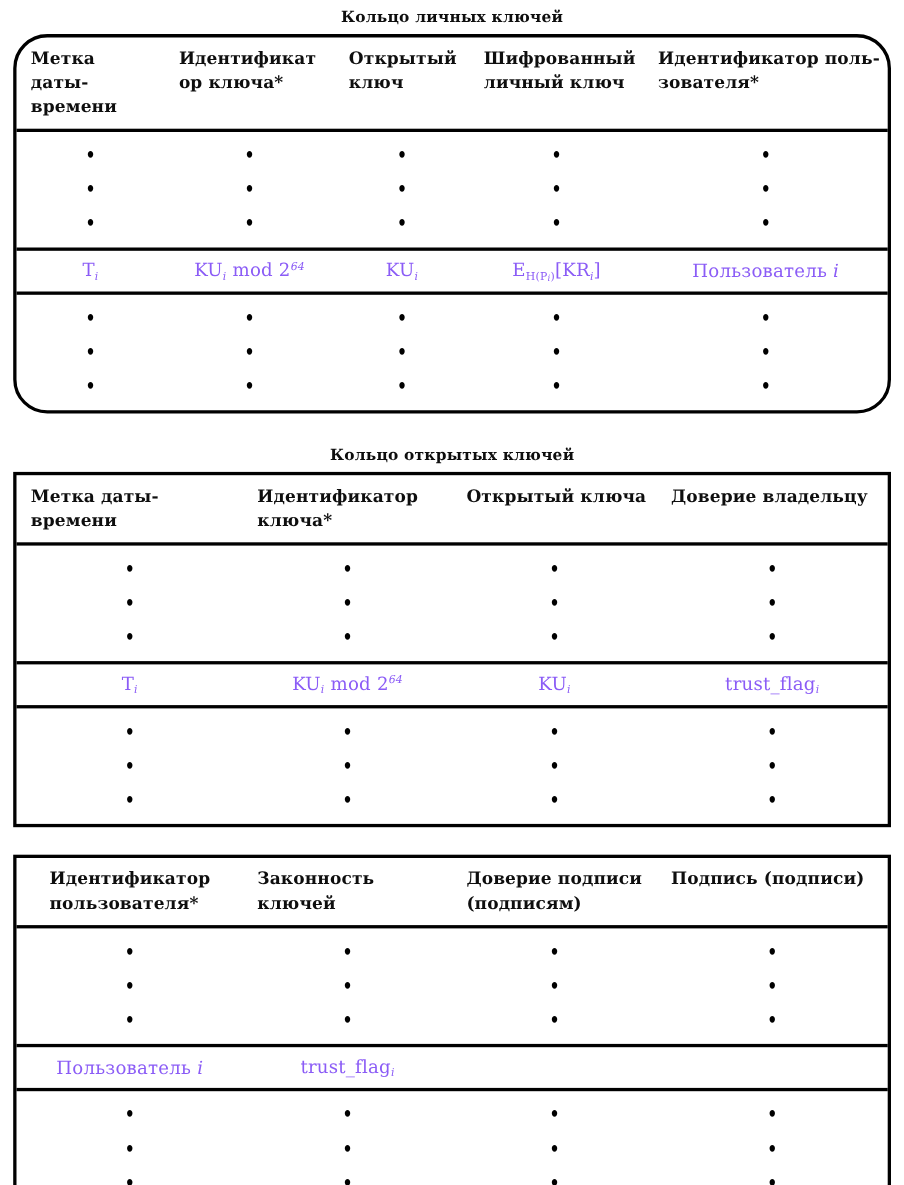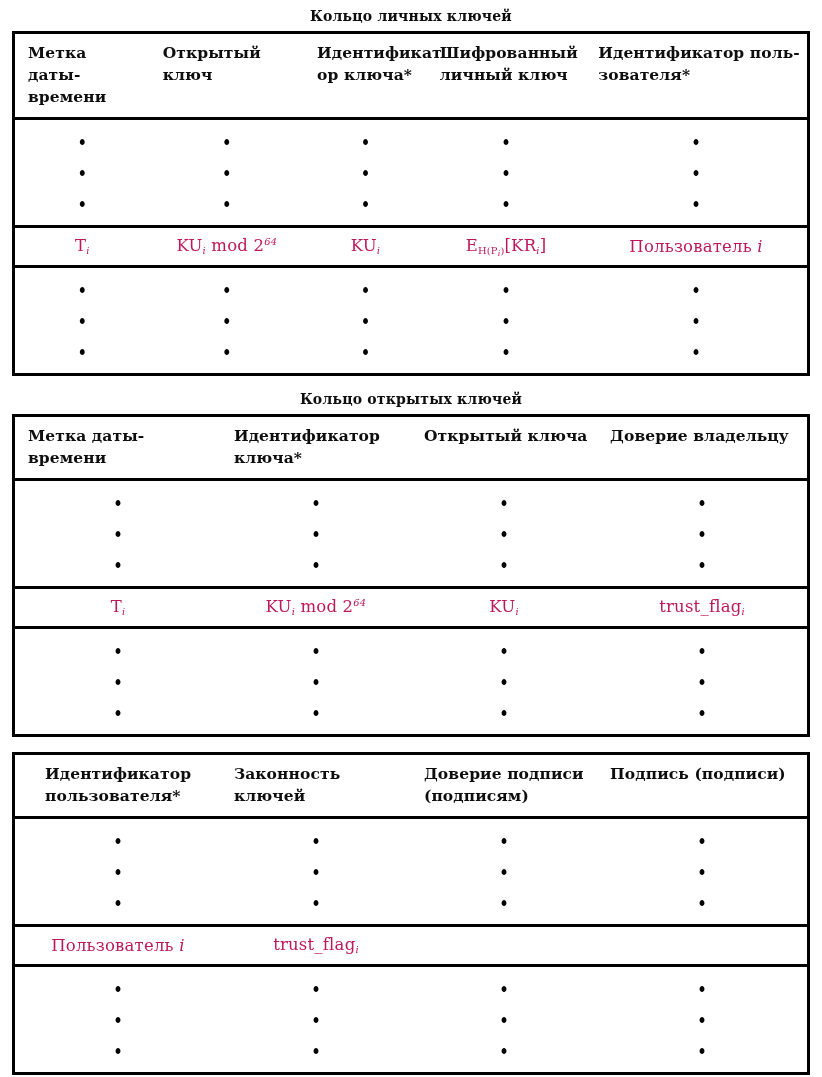--- a/index.html
+++ b/index.html
@@ -18,21 +18,21 @@
     font-size: 14px;
     letter-spacing: 0.2px;
     margin-bottom: 7px;
     color: #0e0e0e;
   }
 
   .ring-table {
     border: 3px solid #000;
     background: #fff;
   }
-  .gap-after { margin-bottom: 15px; }
+  .gap-after { margin-bottom: 25px; }
 
   .section + .section { border-top: 3px solid #000; }
 
   .grid-t1 { display: grid; grid-template-columns: 17% 19.5% 15.5% 20% 28%; }
   .grid-t2 { display: grid; grid-template-columns: 26% 24% 23.5% 26.5%; }
 
   .header-row { padding: 8px 0 9px 0; min-height: 55px; align-items: start; }
   .hcell {
     font-weight: 700;
     font-size: 15.5px;
@@ -53,40 +53,40 @@
     font-size: 17px;
     color: #000;
     transform: scaleY(1.25);
   }
 
   .data-row { align-items: center; min-height: 40px; padding: 7px 0; }
   .dcell {
     text-align: center;
     font-size: 16.5px;
     letter-spacing: 0.2px;
-    color: #be185d;
+    color: #8b5cf6;
     white-space: nowrap;
   }
   .seg-sub  { font-size: 60%; vertical-align: -0.35em; }
   .seg-subi { font-size: 60%; vertical-align: -0.35em; font-style: italic; }
   .seg-subsub { font-size: 48%; vertical-align: -0.62em; font-style: italic; }
   .seg-sup  { font-size: 60%; vertical-align: 0.6em; font-style: italic; }
   .seg-it   { font-style: italic; }
 </style>
 </head>
 <body>
 
 <div class="page">
 
   <div class="table-title">Кольцо личных ключей</div>
-  <div class="ring-table gap-after" style="margin-bottom:15px;">
+  <div class="ring-table gap-after" style="margin-bottom:30px;border-radius:31px;">
     <div class="section header-row grid-t1">
       <div class="hcell">Метка даты-<br>времени</div>
+      <div class="hcell">Идентификат<br>ор ключа*</div>
       <div class="hcell">Открытый<br>ключ</div>
-      <div class="hcell">Идентификат<br>ор ключа*</div>
       <div class="hcell">Шифрованный<br>личный ключ</div>
       <div class="hcell">Идентификатор поль-<br>зователя*</div>
     </div>
     <div class="section dots-section">
         <div class="dot-row grid-t1">
           <div class="dot-cell">•</div>
           <div class="dot-cell">•</div>
           <div class="dot-cell">•</div>
           <div class="dot-cell">•</div>
           <div class="dot-cell">•</div>

